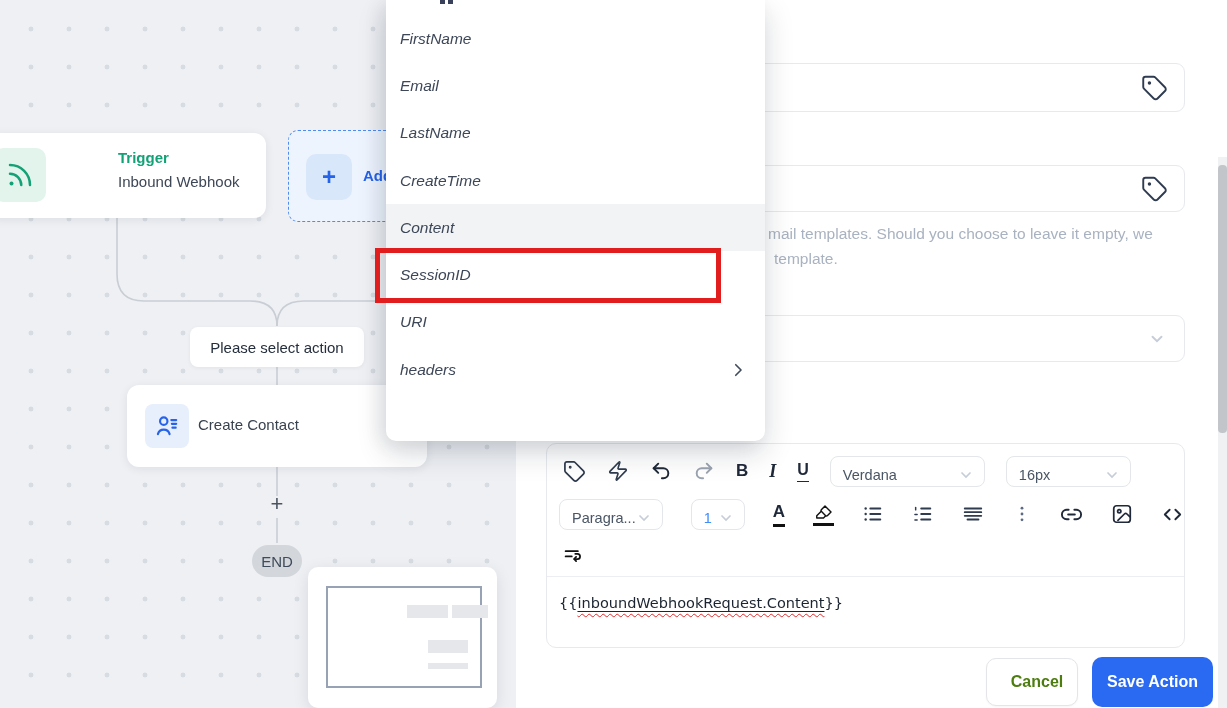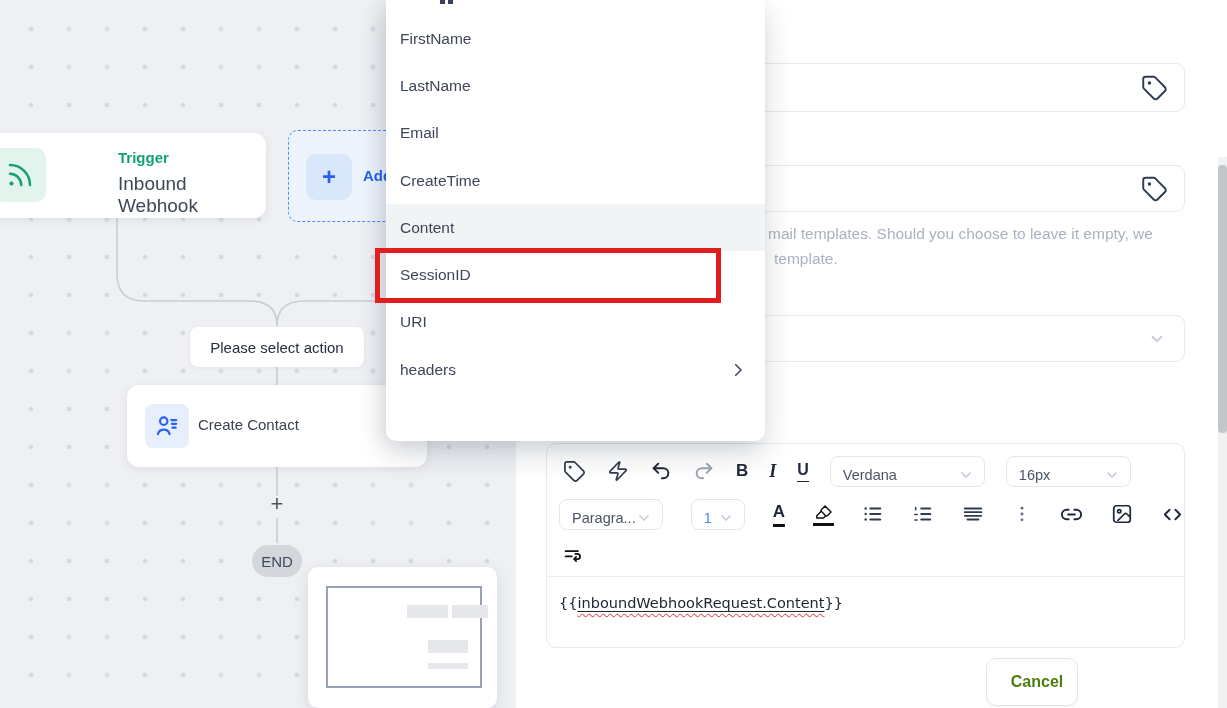--- a/index.html
+++ b/index.html
@@ -11,21 +11,21 @@
     background-color:#eef0f4;
     background-image:radial-gradient(circle,#d7dbe2 2.2px,transparent 2.7px);
     background-size:38px 38px; background-position:12px 10px; }
   .connectors { position:absolute; left:0; top:0; width:516px; height:708px; pointer-events:none; }
 
   .node { position:absolute; background:#fff; border-radius:12px; box-shadow:0 2px 10px rgba(16,24,40,.08); }
   .trigger-node { left:-14px; top:133px; width:280px; height:85px; display:flex; align-items:center; }
   .trigger-icon-box { position:absolute; left:8px; top:15px; width:52px; height:54px; background:#e2f4eb; border-radius:10px;
     display:flex; align-items:center; justify-content:center; }
   .trigger-title { position:absolute; left:132px; top:16px; font-size:15px; font-weight:700; color:#13a175; }
-  .trigger-sub   { position:absolute; left:132px; top:40px; font-size:19px; color:#3d4757; }
+  .trigger-sub   { position:absolute; left:132px; top:40px; font-size:15px; color:#3d4757; }
 
   .add-node { position:absolute; left:288px; top:130px; width:182px; height:92px; background:#eef4fe;
     border:1.5px dashed #4d8bf5; border-radius:10px; }
   .add-plus-box { position:absolute; left:17px; top:23px; width:46px; height:46px; background:#d9e7fb; border-radius:10px;
     display:flex; align-items:center; justify-content:center; font-size:24px; font-weight:600; color:#2563eb; }
   .add-label { position:absolute; left:74px; top:36px; font-size:15px; font-weight:700; color:#2563eb; }
 
   .prompt-label { position:absolute; left:190px; top:327px; width:174px; height:40px; background:#fff; border-radius:8px;
     box-shadow:0 1px 4px rgba(16,24,40,.06); display:flex; align-items:center; justify-content:center;
     font-size:15px; color:#252e3d; }
@@ -78,21 +78,21 @@
   .btn-cancel { left:470px; top:658px; width:92px; height:48px; background:#fff; border:1px solid #e3e5e8; color:#4d7c0f; font-weight:600;
     box-shadow:0 1px 2px rgba(16,24,40,.04);padding-left:10px; }
   .btn-save { left:576px; top:657px; width:121px; height:50px; background:#2a6af3; border:none; color:#fff; font-weight:700; }
 
   
   .dropdown { position:absolute; left:386px; top:0; width:379px; height:441px; background:#fff; z-index:20;
     border-radius:0 0 10px 10px; box-shadow:0 12px 30px rgba(15,23,42,.16), -6px 4px 18px rgba(15,23,42,.07);
     padding-top:15px; }
   .frag { position:absolute; top:0; width:5px; height:4px; background:#39415a; }
   .dd-item { height:47.3px; display:flex; align-items:center; padding:0 18px 0 14px; font-size:15.5px; color:#3d4758;
-    cursor:pointer; justify-content:space-between; }
+    cursor:pointer; justify-content:space-between;font-style:italic; }
   .dd-item.hl { background:#f1f3f5; }
 
   .red-box { position:absolute; left:375px; top:248px; width:346px; height:55px; border:5px solid #e11d1d; z-index:30; pointer-events:none; }
 
   
   .sb-track { position:absolute; left:1218px; top:157px; width:9px; height:551px; background:#f0f1f3; z-index:40; }
   .sb-thumb { position:absolute; left:1218px; top:165px; width:9px; height:268px; background:#c2c6cb; border-radius:4px; z-index:41; }
 
   svg { display:block; }
 </style>
@@ -319,36 +319,37 @@
         </button>
       </div>
     </div>
 
     <div class="ed-content">
       <span>{{</span><span class="token-solid"><span class="token-wavy">inboundWebhookRequest.Content</span></span><span>}}</span>
     </div>
   </div>
 
   <button class="footer-btn btn-cancel">Cancel</button>
+  <button class="footer-btn btn-save">Save Action</button>
 </div>
 
 <div class="dropdown">
   <div class="frag" style="left:54px"></div>
   <div class="frag" style="left:62px"></div>
   <div id="dd-list">
       <div class="dd-item">
     <span>FirstName</span>
 
   </div>
       <div class="dd-item">
+    <span>Email</span>
+
+  </div>
+      <div class="dd-item">
     <span>LastName</span>
-
-  </div>
-      <div class="dd-item">
-    <span>Email</span>
 
   </div>
       <div class="dd-item">
     <span>CreateTime</span>
 
   </div>
       <div class="dd-item hl">
     <span>Content</span>
 
   </div>

